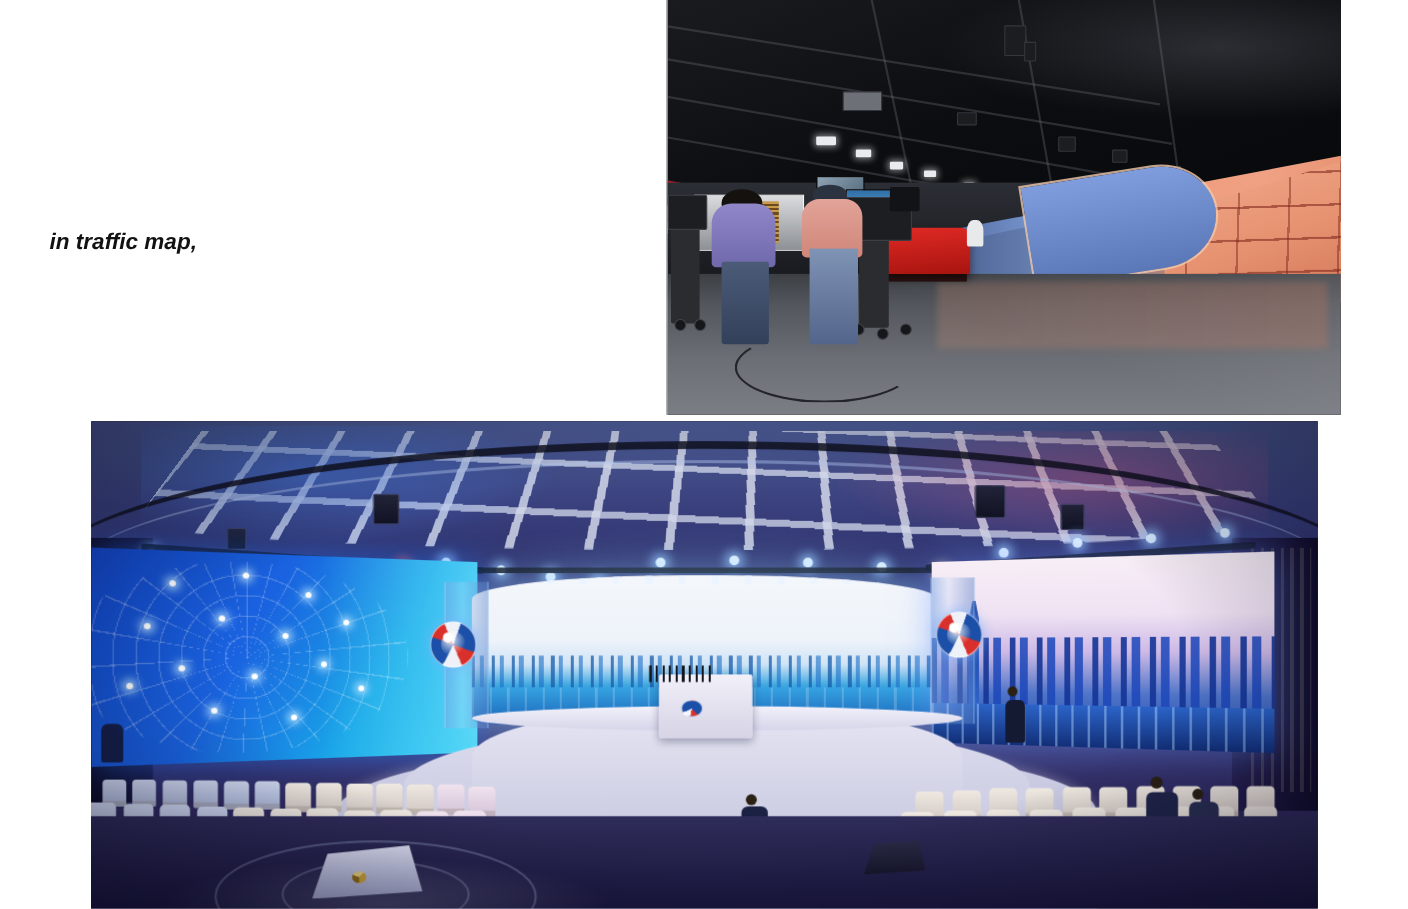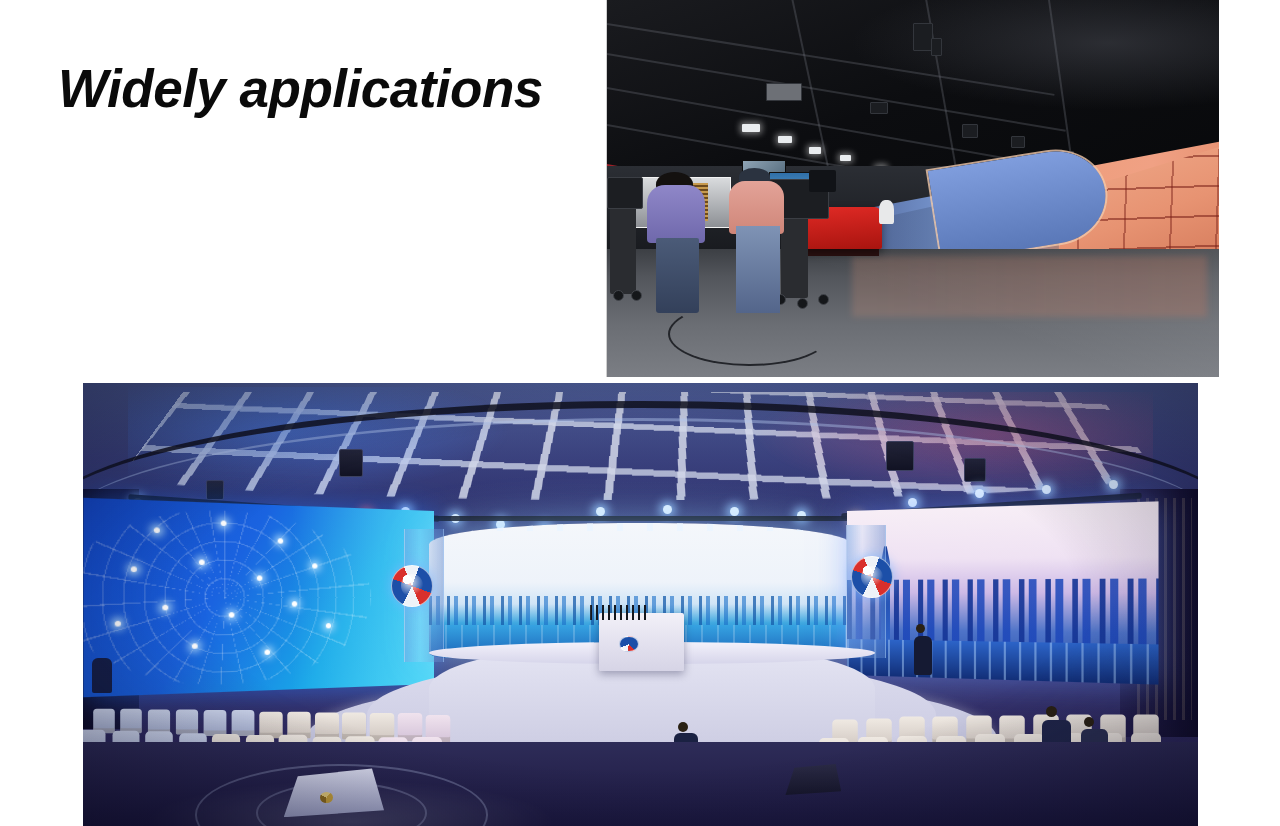--- a/index.html
+++ b/index.html
@@ -483,23 +483,23 @@
     position:absolute; inset:0;
     background:radial-gradient(ellipse 78% 78% at 50% 48%, rgba(0,0,0,0) 50%, rgba(5,4,22,.55) 100%);
     pointer-events:none;
   }
 </style>
 </head>
 <body>
 
 <div class="canvas">
 
-  <div class="title">Widely applications</div>
 
   <div class="bodytext">
+    <div>in traffic map,</div>
   </div>
 
   <div class="photo-studio">
 
     <div class="st-ceiling"></div>
 
     <div class="st-beam" style="left:0;top:6%;width:74%;height:2px;transform:rotate(9deg);"></div>
     <div class="st-beam" style="left:0;top:14%;width:76%;height:2px;transform:rotate(9.5deg);"></div>
     <div class="st-beam" style="left:0;top:23%;width:78%;height:2px;transform:rotate(10deg);"></div>
     <div class="st-beam" style="left:0;top:33%;width:80%;height:2px;transform:rotate(10deg);"></div>

